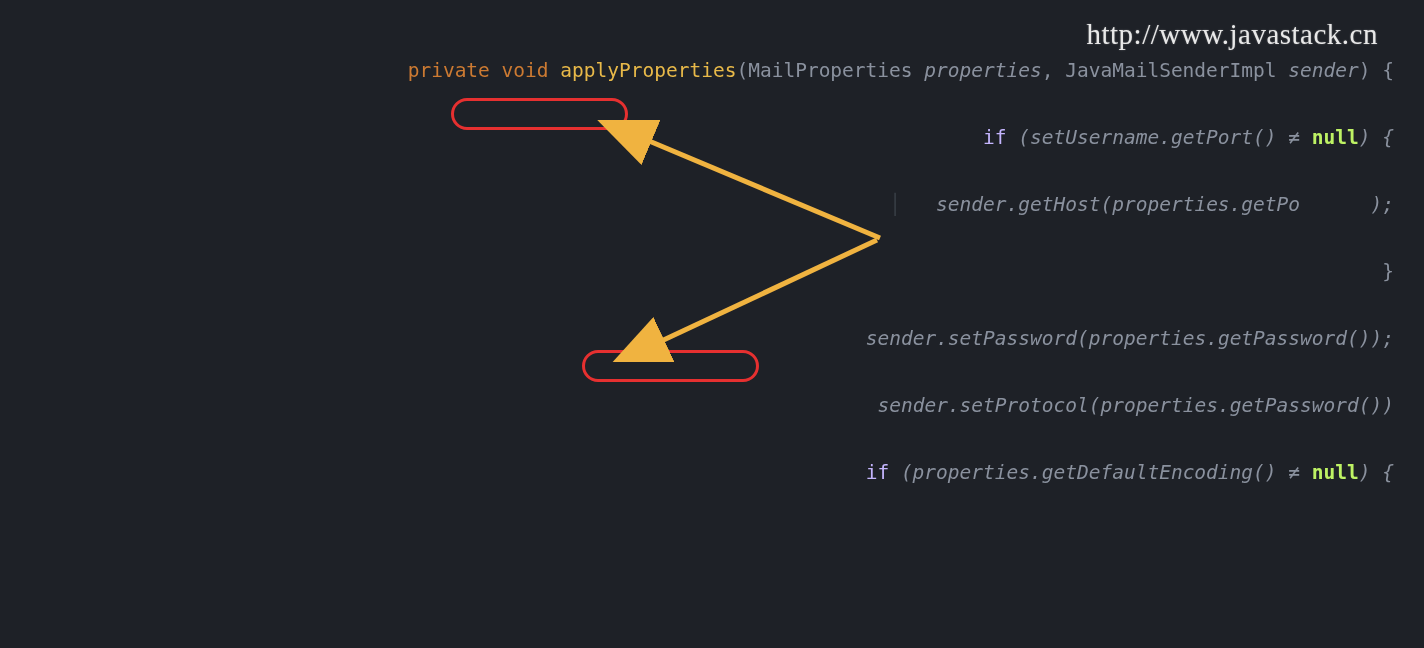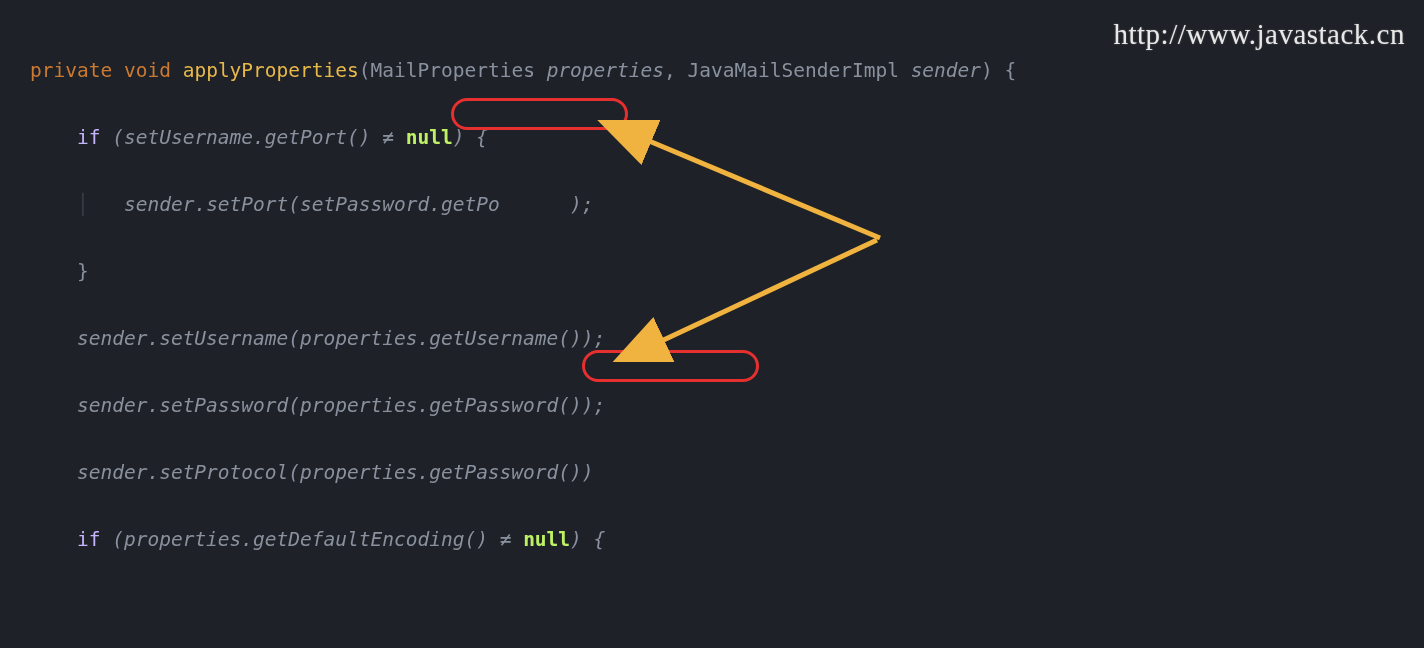--- a/index.html
+++ b/index.html
@@ -18,39 +18,40 @@
       overflow: hidden;
       position: relative;
     }
     .code-container {
       position: relative;
       white-space: pre;
     }
     .line {
       display: block;
       position: relative;
+      text-align: right;
     }
     .kw-access { color: #cc7a32; }
     .kw-void { color: #cc7a32; }
     .kw-if { color: #c4b5fd; }
     .kw-null { color: #bef264; font-weight: bold; }
     .method-name { color: #e8b949; }
     .param-type { color: #8a919e; }
     .ident { color: #8a919e; font-style: italic; }
     .punct { color: #8a919e; }
     .paren { color: #8a919e; }
     .brace { color: #8a919e; }
     .indent-guide {
       color: #3a3f47;
       user-select: none;
     }
     .watermark {
       position: absolute;
       top: 10px;
-      right: 19px;
+      right: 46px;
       color: #e8e8e8;
       font-family: serif;
       font-size: 29px;
       font-weight: 500;
       letter-spacing: 0.5px;
       text-shadow: 0 0 2px rgba(255,255,255,0.3);
       z-index: 10;
     }
     .highlight-circle {
       position: absolute;
@@ -67,23 +68,22 @@
     }
   </style>
 </head>
 <body>
 
 <div class="watermark">http://www.javastack.cn</div>
 
 <div class="code-container">
 <span class="line"><span class="kw-access">private</span> <span class="kw-void">void</span> <span class="method-name">applyProperties</span><span class="paren">(</span><span class="param-type">MailProperties</span> <span class="ident">properties</span><span class="punct">,</span> <span class="param-type">JavaMailSenderImpl</span> <span class="ident">sender</span><span class="paren">)</span> <span class="brace">{</span></span>
 <span class="line">    <span class="kw-if">if</span> <span class="ident">(setUsername.getPort() </span><span class="punct">≠</span> <span class="kw-null">null</span><span class="ident">) {</span></span>
-<span class="line">    <span class="indent-guide">│</span>   <span class="ident">sender.setPort(setPassword.getPo</span>      <span class="ident">);</span></span>
+<span class="line">    <span class="indent-guide">│</span>   <span class="ident">sender.getHost(properties.getPo</span>      <span class="ident">);</span></span>
 <span class="line">    <span class="brace">}</span></span>
-<span class="line">    <span class="ident">sender.setUsername(properties.getUsername());</span></span>
 <span class="line">    <span class="ident">sender.setPassword(properties.getPassword());</span></span>
 <span class="line">    <span class="ident">sender.setProtocol(properties.getPassword())</span></span>
 <span class="line">    <span class="kw-if">if</span> <span class="ident">(properties.getDefaultEncoding() </span><span class="punct">≠</span> <span class="kw-null">null</span><span class="ident">) {</span></span>
 
 
 
 
 
 
 </div>

